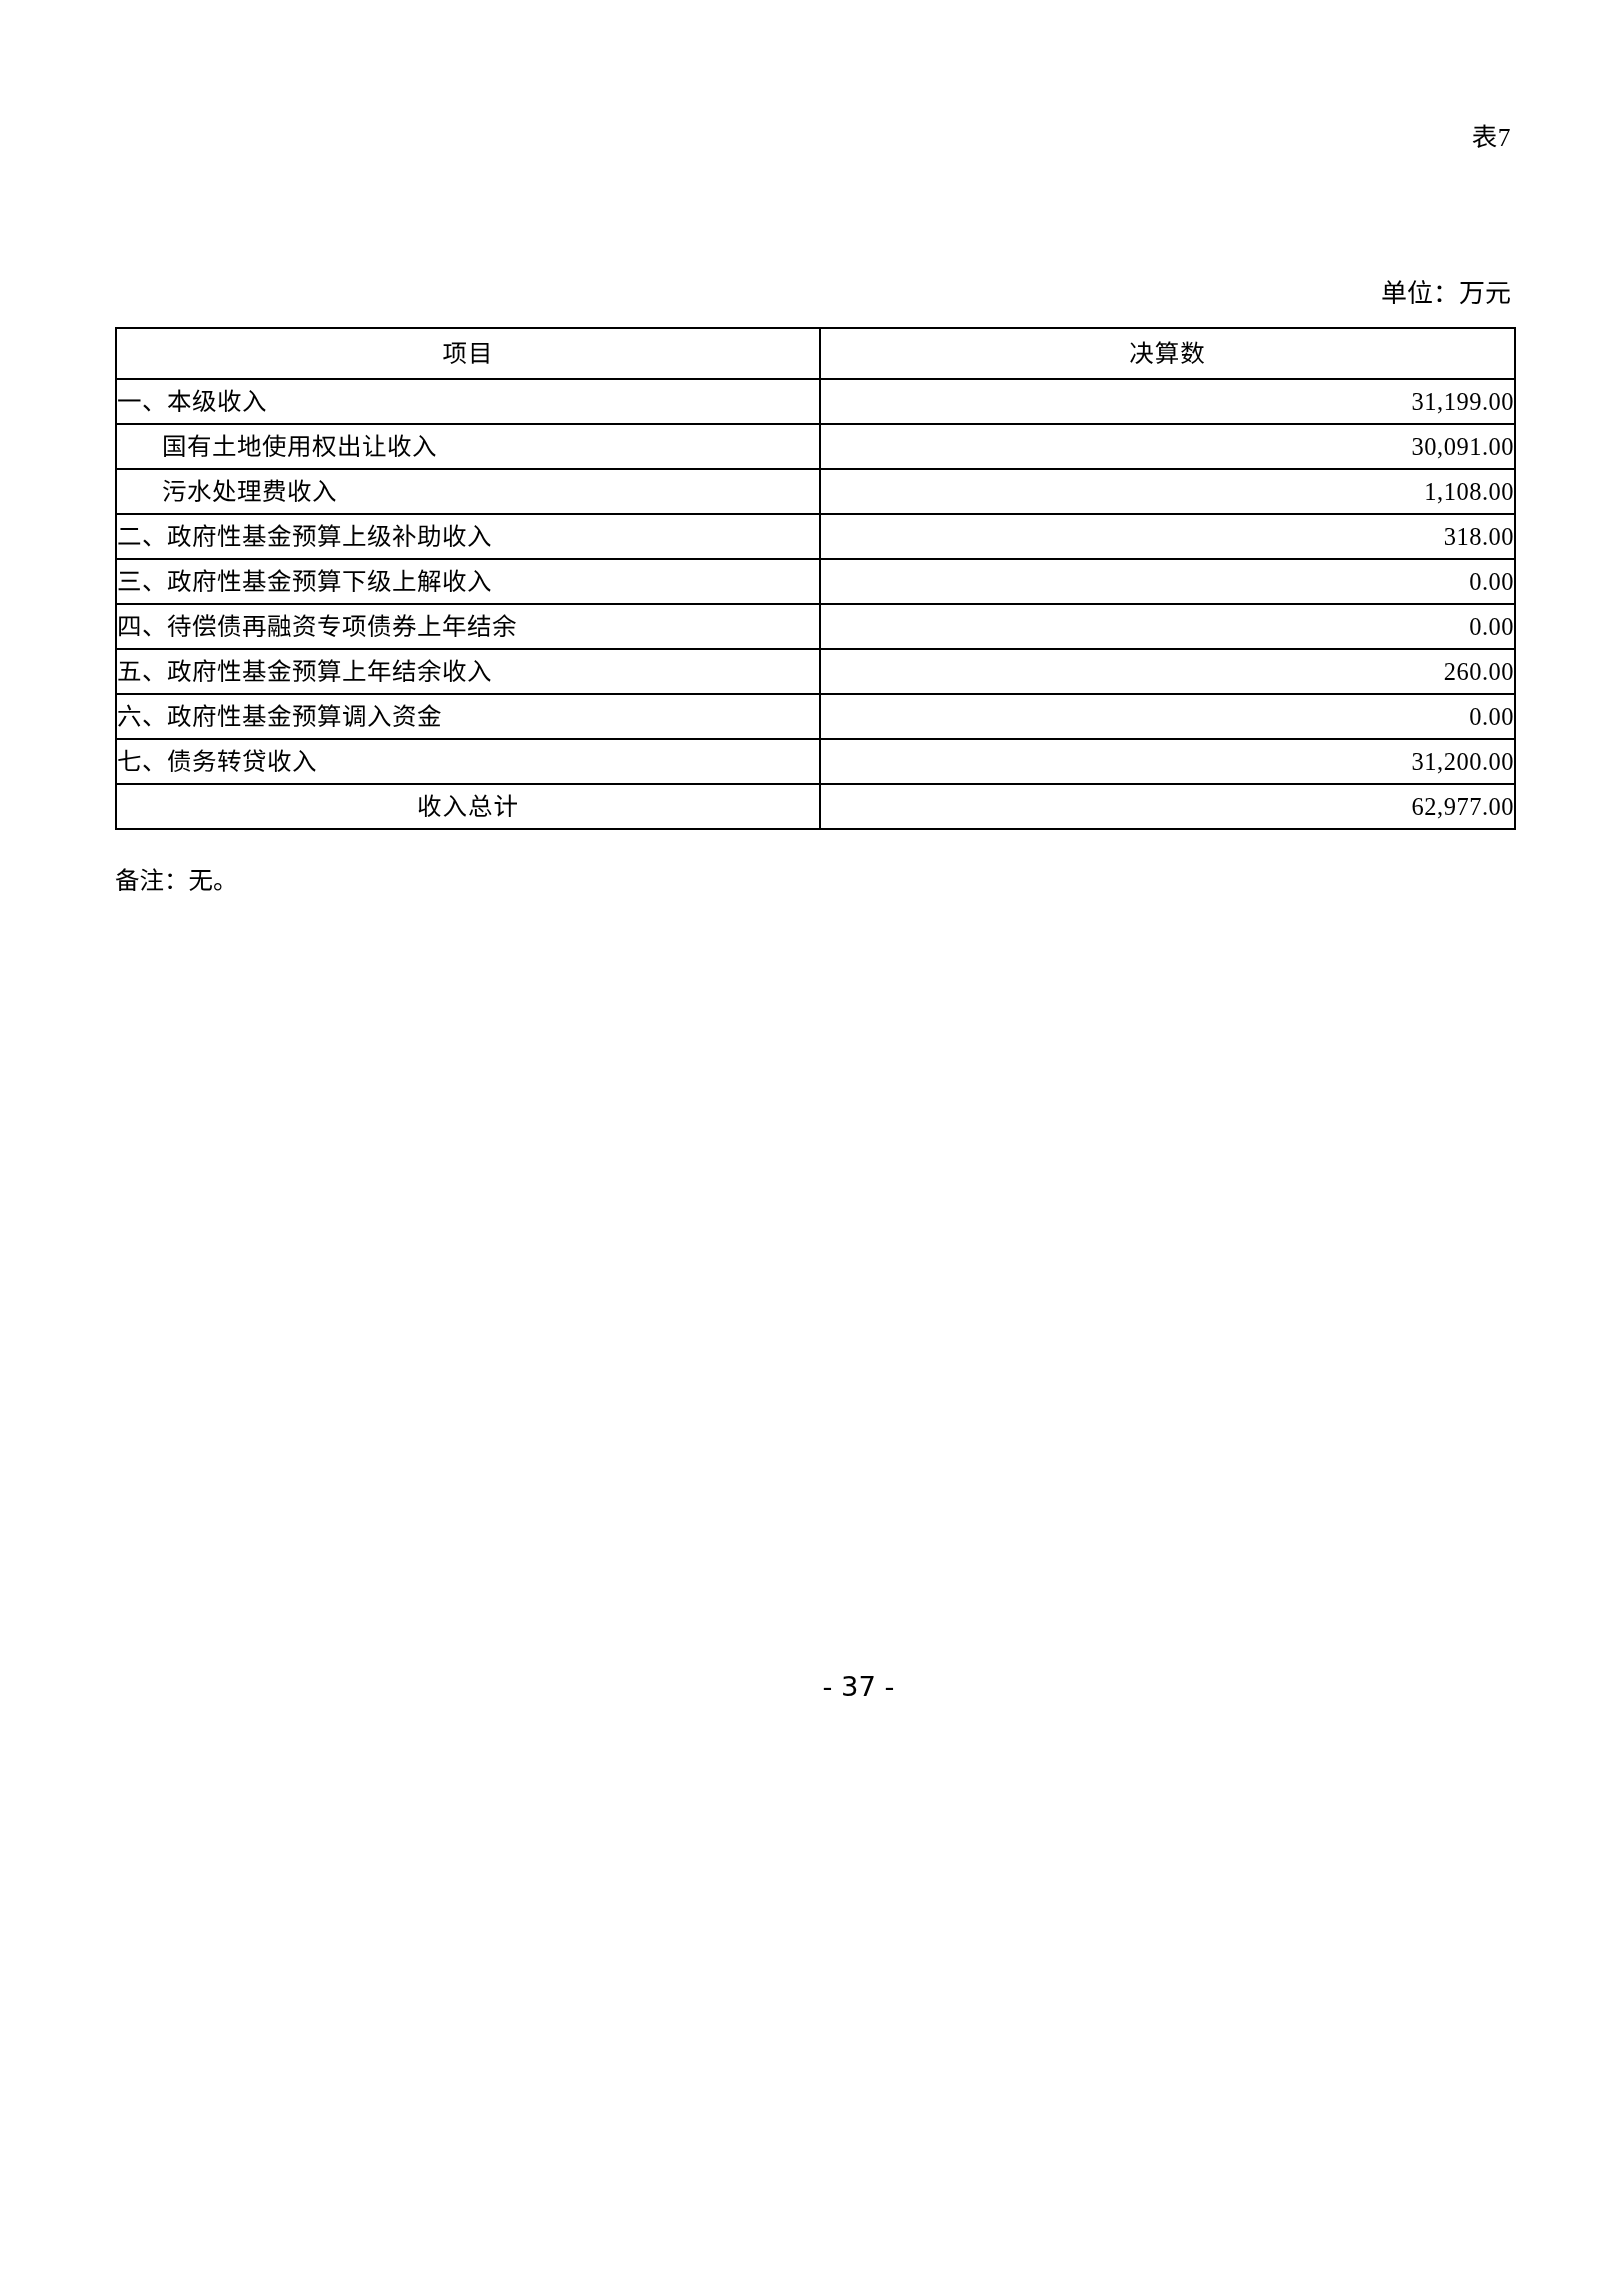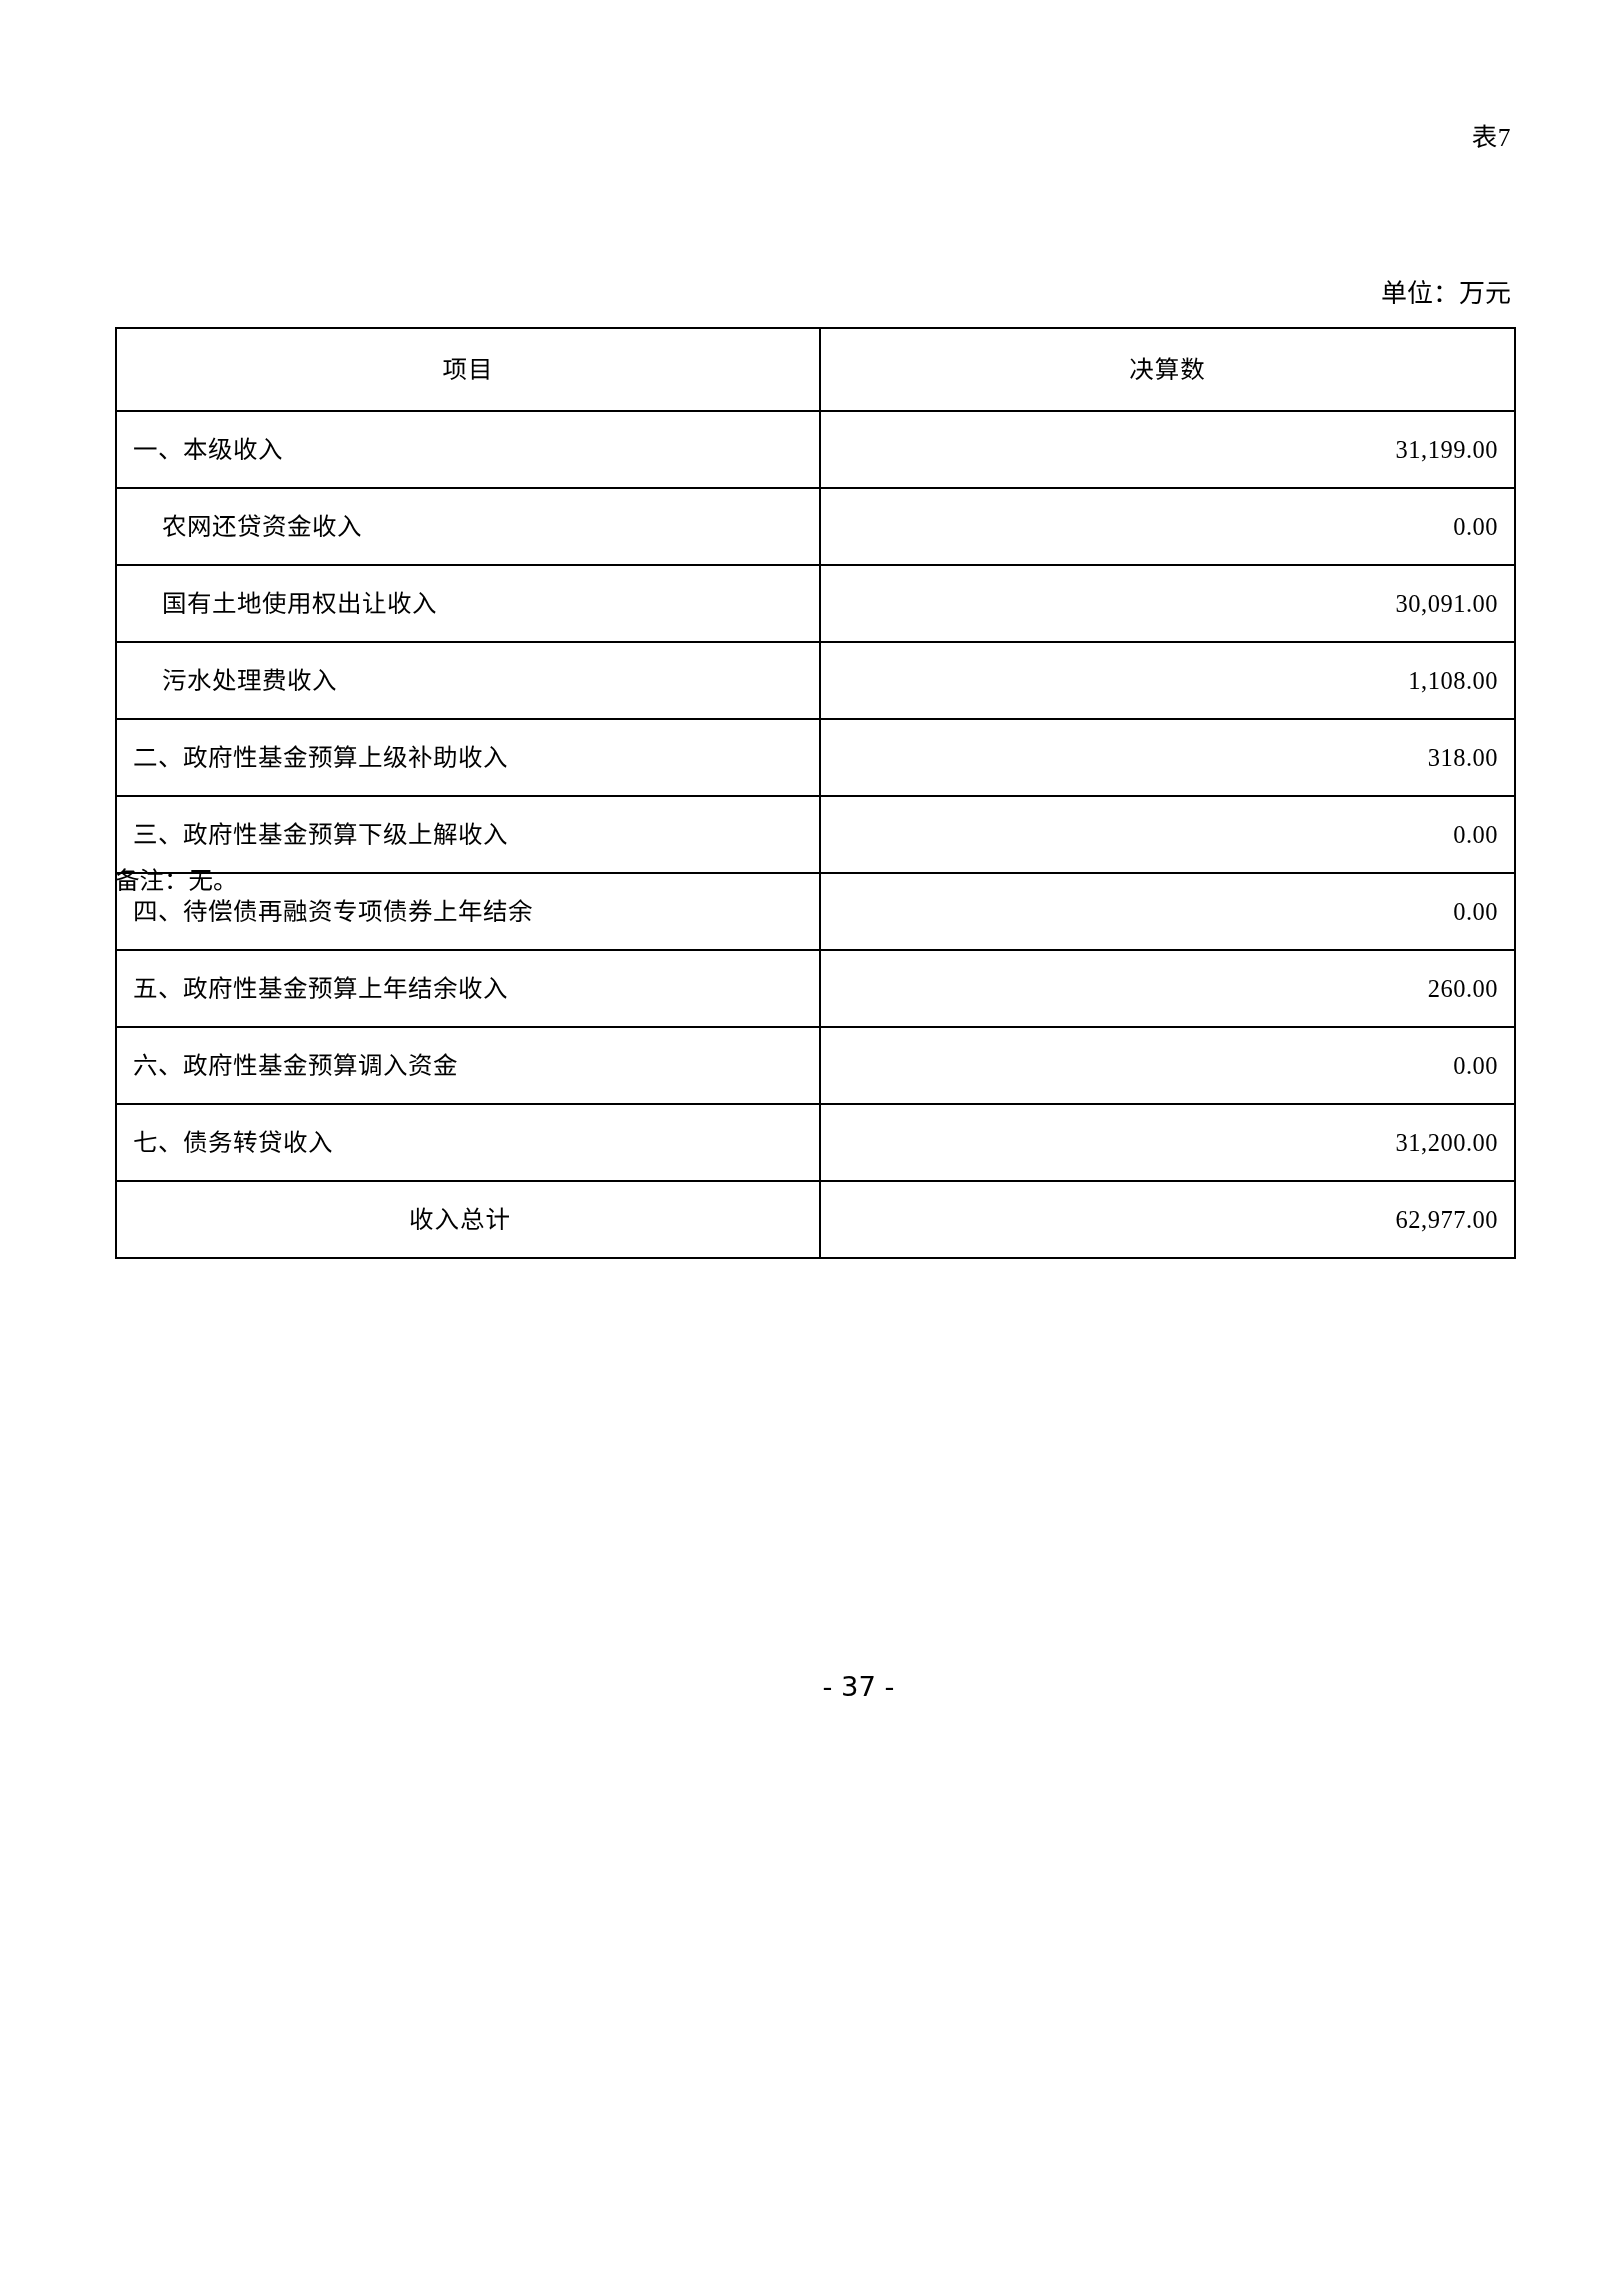--- a/index.html
+++ b/index.html
@@ -73,21 +73,21 @@
     width: 1399px;
     table-layout: fixed;
     font-size: 24.5px;
   }
   table.fin col.c-item  { width: 704px; }
   table.fin col.c-value { width: 695px; }
 
   table.fin th,
   table.fin td {
     border: 2px solid #000000;
-    padding: 16px;
+    padding: 0;
     height: 43px;
     vertical-align: middle;
     font-weight: normal;
     font-size: 24.5px;
     line-height: 1.2;
   }
 
   table.fin thead th {
     height: 49px;
     text-align: center;
@@ -167,24 +167,20 @@
             <span class="th-inner">决算数</span>
           </th>
         </tr>
       </thead>
       <tbody id="table-body">
           <tr>
             <td class="cell-item lvl-main">一、本级收入</td>
             <td class="cell-value">31,199.00</td>
           </tr>
           <tr>
-            <td class="cell-item lvl-sub">农网还贷资金收入</td>
-            <td class="cell-value">0.00</td>
-          </tr>
-          <tr>
             <td class="cell-item lvl-sub">国有土地使用权出让收入</td>
             <td class="cell-value">30,091.00</td>
           </tr>
           <tr>
             <td class="cell-item lvl-sub">污水处理费收入</td>
             <td class="cell-value">1,108.00</td>
           </tr>
           <tr>
             <td class="cell-item lvl-main">二、政府性基金预算上级补助收入</td>
             <td class="cell-value">318.00</td>

